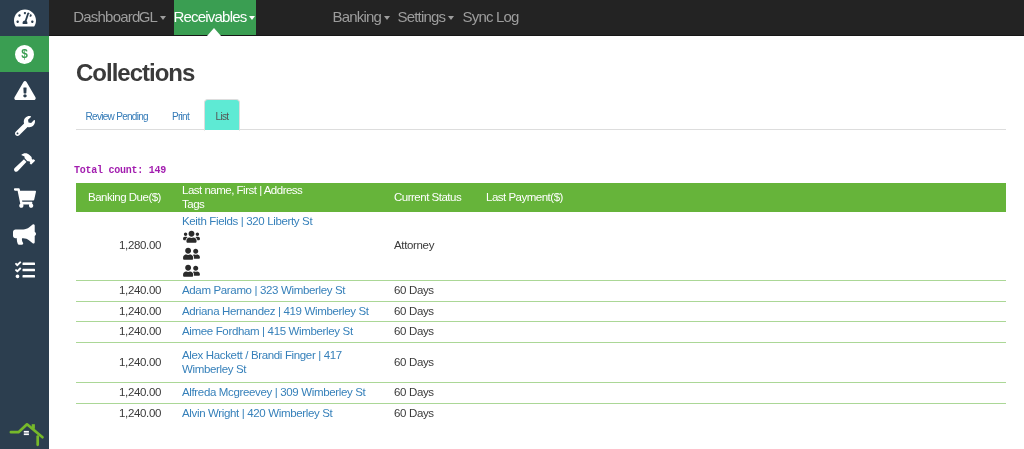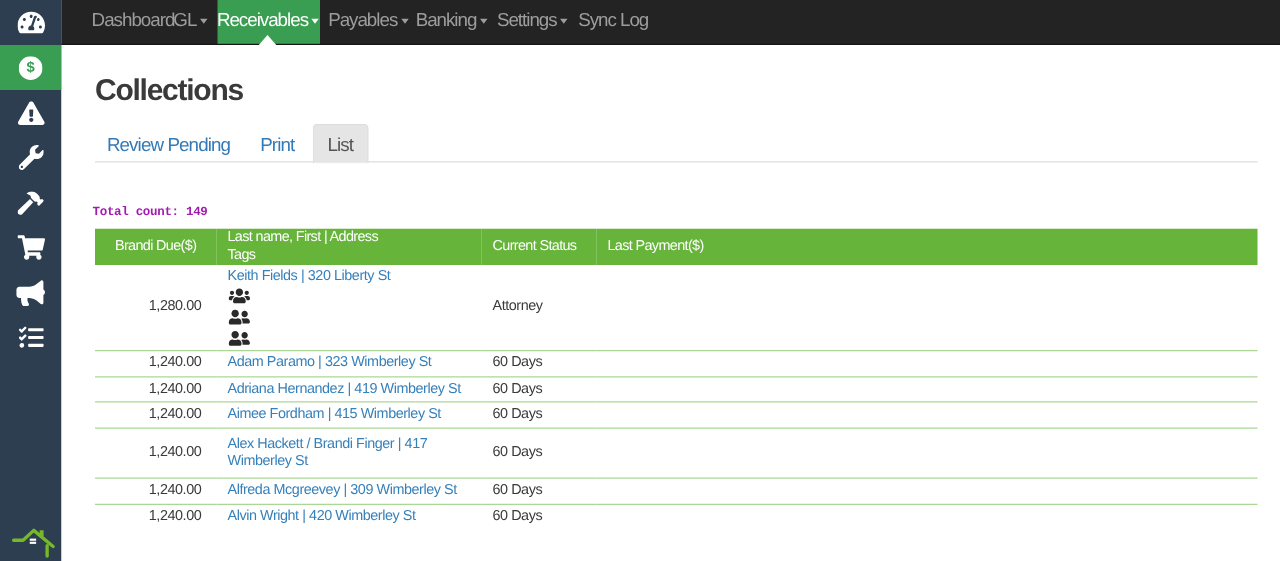--- a/index.html
+++ b/index.html
@@ -24,22 +24,22 @@
   border-bottom:8px solid #fff; }
 .caret { display:inline-block; width:0; height:0; margin-left:3px; vertical-align:2px;
   border-top:4px solid; border-left:3.5px solid transparent; border-right:3.5px solid transparent; }
 
 .content { position:absolute; left:48px; top:36px; right:0; }
 h1 { position:absolute; left:28px; top:22.5px; font-size:24px; font-weight:bold;
   letter-spacing:-1px; color:#3a3a3a; }
 .tabs { position:absolute; left:28px; right:18px; top:62.5px; height:31.5px;
   border-bottom:1px solid #ddd; display:flex; }
 .tabs a { display:block; height:31.5px; line-height:35px; padding:0 9.5px; margin-right:5px;
-  font-size:15px; letter-spacing:-0.7px; color:#337ab7; text-decoration:none; }
-.tabs a.active { background:#e5e5e5; border:1px solid #ddd; border-bottom:1px solid #fff;
+  font-size:10px; letter-spacing:-0.7px; color:#337ab7; text-decoration:none; }
+.tabs a.active { background:#5eead4; border:1px solid #ddd; border-bottom:1px solid #fff;
   border-radius:4px 4px 0 0; color:#555; margin-bottom:-1px; line-height:33px; height:32.5px; padding:0 11px; }
 .count { position:absolute; left:26px; top:129px; font-size:10px; font-weight:bold;
   letter-spacing:-0.25px; color:#a21caf;font-family:Liberation Mono, monospace; }
 
 table { position:absolute; left:28px; top:147px; width:930px; border-collapse:collapse;
   font-size:11.5px; letter-spacing:-0.35px; color:#3a3a3a; }
 thead tr { background:#66b43a; color:#fff; }
 thead td { padding:0 9px; height:29px; font-size:11.5px; letter-spacing:-0.5px; line-height:13.5px; }
 thead td:first-child { text-align:center; }
 td { vertical-align:middle; }
@@ -104,21 +104,20 @@
     <rect x="23.8" y="15.9" width="5.1" height="1.7" fill="#fff"></rect>
     <rect x="23.8" y="18.4" width="5.1" height="1.7" fill="#fff"></rect>
   </svg>
 </aside>
 
 <header class="topbar">
   <nav class="nav">
     <a href="#" style="left:15.3px">Dashboard</a>
     <a href="#" style="left:80.7px">GL<span class="caret"></span></a>
     <a href="#" class="active" style="left:124.5px;width:82.5px">Receivables<span class="caret"></span></a>
-    <a href="#" style="left:204.5px">Payables<span class="caret"></span></a>
     <a href="#" style="left:274.5px">Banking<span class="caret"></span></a>
     <a href="#" style="left:339.5px">Settings<span class="caret"></span></a>
     <a href="#" style="left:404.5px">Sync Log</a>
   </nav>
 </header>
 
 <div class="content">
   <h1>Collections</h1>
   <div class="tabs">
     <a href="#">Review Pending</a>
@@ -128,21 +127,21 @@
   <div class="count">Total count: 149</div>
   <table>
     <colgroup>
         <col style="width:97px">
         <col style="width:212px">
         <col style="width:92px">
         <col>
       </colgroup>
     <thead>
       <tr>
-          <td>Brandi Due($)</td>
+          <td>Banking Due($)</td>
           <td>Last name, First | Address<br>Tags</td>
           <td>Current Status</td>
           <td>Last Payment($)</td>
         </tr>
     </thead>
     <tbody>
       <tr>
         <td class="amt">1,280.00</td>
         <td><a class="lnk" href="#">Keith Fields | 320 Liberty St</a>
           <div class="ppl">

